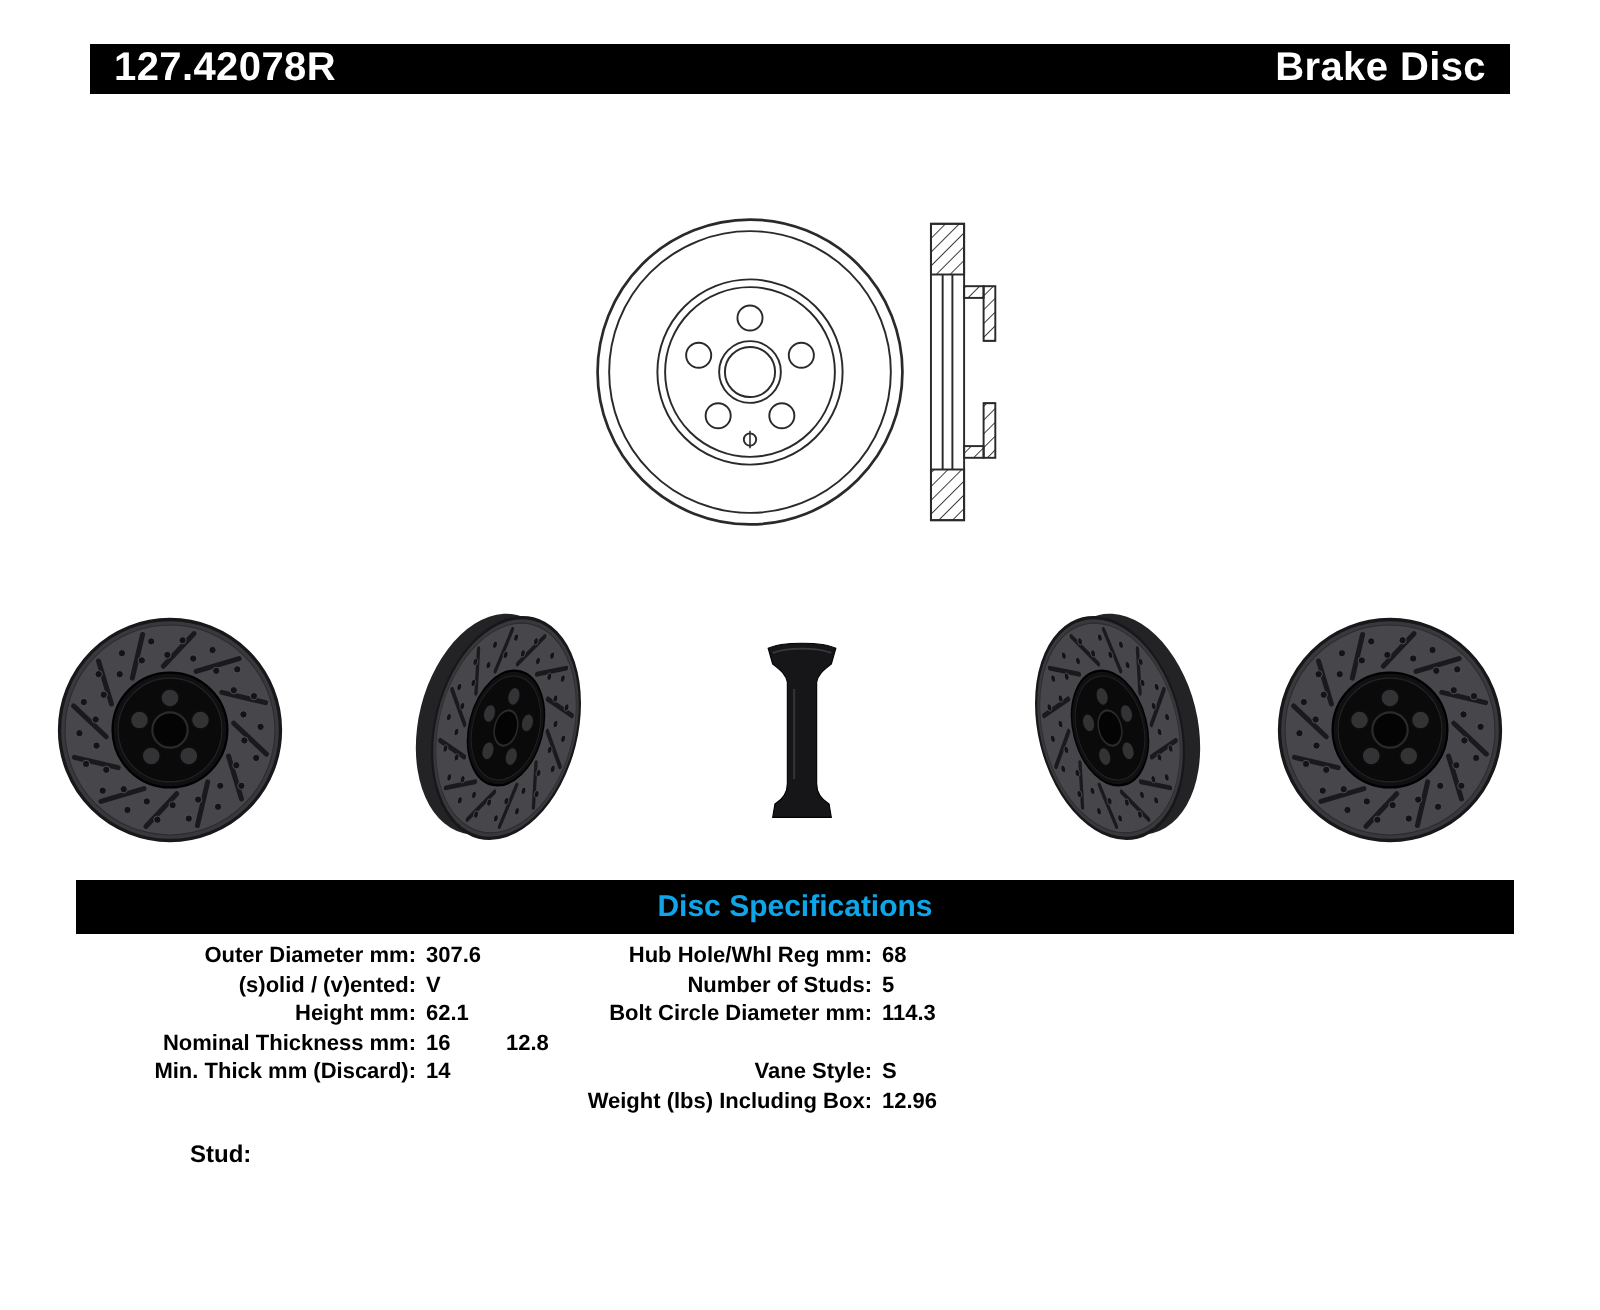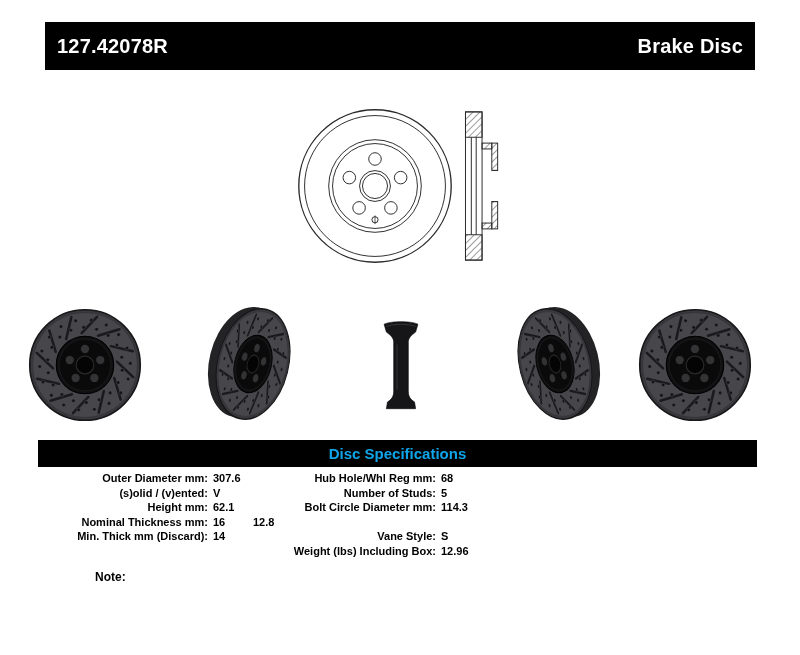--- a/index.html
+++ b/index.html
@@ -2,21 +2,21 @@
 <html><head>
 <meta charset="utf-8">
 <style>
   * { margin:0; padding:0; box-sizing:border-box; }
   html,body { background:#fff; }
   .page {
     position:relative; width:800px; height:655px; background:#fff;
     font-family:"Liberation Sans", sans-serif; color:#000; overflow:hidden;
   }
   .header-bar {
-    position:absolute; left:45px; top:22px; width:710px; height:48px;
+    position:absolute; left:45px; top:22px; width:710px; height:25px;
     background:#000; color:#fff; display:flex; align-items:center;
     justify-content:space-between; padding:0 12px;
     font-weight:bold; font-size:20px; letter-spacing:0.2px;
   }
   .abs { position:absolute; }
   .frontview { left:293px; top:104px; width:164px; height:164px; }
   .crosssec  { left:462px; top:108px; width:44px;  height:156px; }
   .r1 { left:27px;  top:307px; width:116px; height:116px; }
   .r2 { left:194px; top:303px; width:118px; height:122px; }
   .r3 { left:370px; top:292px; width:62px;  height:150px; }
@@ -230,15 +230,15 @@
       <span class="spec-label">Vane Style:</span>
       <span class="spec-value">S</span>
     </div>
     <div class="spec-row">
       <span class="spec-label">Weight (lbs) Including Box:</span>
       <span class="spec-value">12.96</span>
     </div>
   </div>
 
 
-  <div class="note">Note:</div>
+  <div class="note">Stud:</div>
 
 </div>
 
 </body></html>

